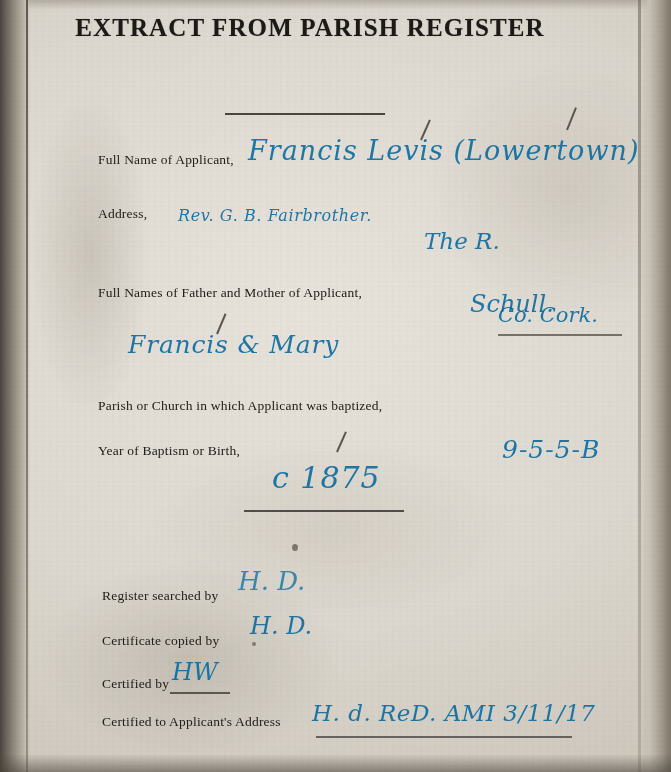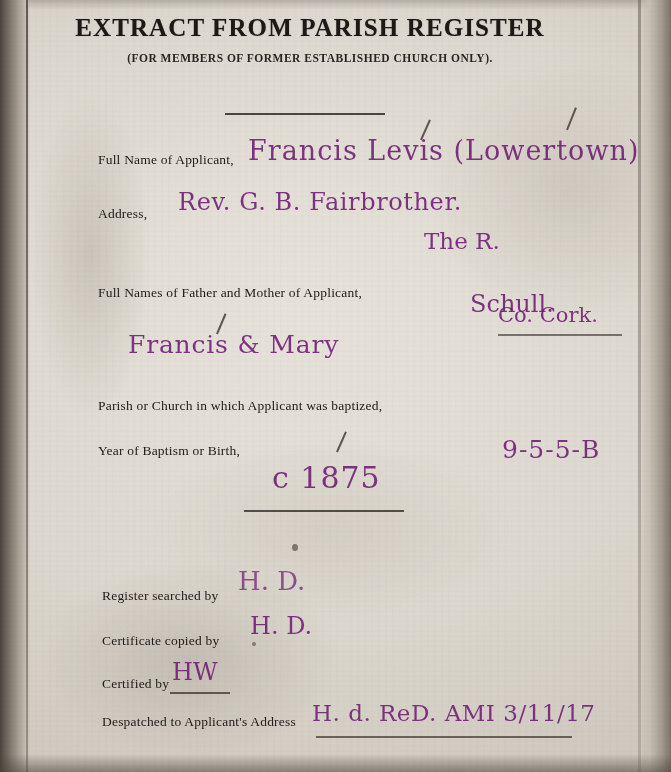--- a/index.html
+++ b/index.html
@@ -119,21 +119,22 @@
     font-size: 13.5px;
     color: #23201c;
     white-space: nowrap;
     letter-spacing: .2px;
     margin-left: 24px;
   }
   
   .hand {
     position: absolute;
     font-family: "DejaVu Serif", serif;
-    color: #701a75;
+    font-style: italic;
+    color: #0369a1;
     white-space: nowrap;
     opacity: .88;
   }
   .hand.ink-light { opacity: .72; }
 
   .underline {
     position: absolute;
     background: #2e2a25;
     height: 2px;
     opacity: .8;
@@ -166,30 +167,29 @@
   <div class="blotch" style="left:150px;top:440px;width:360px;height:180px;background:radial-gradient(ellipse at 50% 50%, rgba(170,162,150,.28), rgba(170,162,150,0) 72%);"></div>
 
   <div class="top-shade"></div>
   <div class="left-edge"></div>
   <div class="left-edge-line"></div>
   <div class="right-edge"></div>
   <div class="right-fold"></div>
   <div class="bottom-edge"></div>
 
   <div class="title">EXTRACT FROM PARISH REGISTER</div>
-  <div class="subtitle">(FOR MEMBERS OF FORMER ESTABLISHED CHURCH ONLY).</div>
   <div class="rule-top"></div>
 
   <div class="label" style="left:74px; top:152px;">Full Name of Applicant,</div>
   <div class="hand" style="left:248px; top:135px; font-size:27px; letter-spacing:1px;">Francis Levis (Lowertown)</div>
   <div class="tick" style="left:420px; top:118px; height:22px; transform:rotate(24deg);"></div>
   <div class="tick" style="left:566px; top:106px; height:24px; transform:rotate(22deg);"></div>
 
   <div class="label" style="left:74px; top:206px;">Address,</div>
-  <div class="hand" style="left:178px; top:188px; font-size:24px; letter-spacing:.6px;text-align:center;">Rev. G. B. Fairbrother.</div>
+  <div class="hand" style="left:178px; top:206px; font-size:16px; letter-spacing:.6px;text-align:center;">Rev. G. B. Fairbrother.</div>
 
   <div class="hand" style="left:424px; top:228px; font-size:23px;">The R.</div>
   <div class="hand" style="left:470px; top:265px; font-size:24px;margin-top:25px;">Schull.</div>
   <div class="hand" style="left:498px; top:303px; font-size:21px;">Co. Cork.</div>
   <div class="underline" style="left:498px; top:334px; width:124px; height:1.6px; opacity:.6;"></div>
 
   <div class="label" style="left:74px; top:285px;">Full Names of Father and Mother of Applicant,</div>
   <div class="hand" style="left:128px; top:330px; font-size:25px; letter-spacing:.8px;">Francis &amp; Mary</div>
   <div class="tick" style="left:216px; top:312px; height:22px; transform:rotate(23deg);"></div>
 
@@ -205,21 +205,21 @@
   <div class="label" style="left:78px; top:588px;">Register searched by</div>
   <div class="hand ink-light" style="left:238px; top:566px; font-size:26px;">H. D.</div>
 
   <div class="label" style="left:78px; top:633px;">Certificate copied by</div>
   <div class="hand" style="left:250px; top:612px; font-size:24px;">H. D.</div>
 
   <div class="label" style="left:78px; top:676px;">Certified by</div>
   <div class="hand" style="left:172px; top:658px; font-size:24px;">HW</div>
   <div class="underline" style="left:170px; top:692px; width:60px; height:1.6px; opacity:.7;"></div>
 
-  <div class="label" style="left:78px; top:714px;">Despatched to Applicant's Address</div>
+  <div class="label" style="left:78px; top:714px;">Certified to Applicant's Address</div>
   <div class="hand" style="left:312px; top:700px; font-size:23px; letter-spacing:.5px;">H. d. ReD. AMI 3/11/17</div>
   <div class="underline" style="left:316px; top:736px; width:256px; height:1.6px; opacity:.65;"></div>
 
   <div class="smudge" style="left:292px; top:544px; width:6px; height:7px; background:rgba(60,55,48,.55);"></div>
   <div class="smudge" style="left:252px; top:642px; width:4px; height:4px; background:rgba(60,55,48,.5);"></div>
 
   <div class="grain"></div>
 </div>
 
 </body></html>

